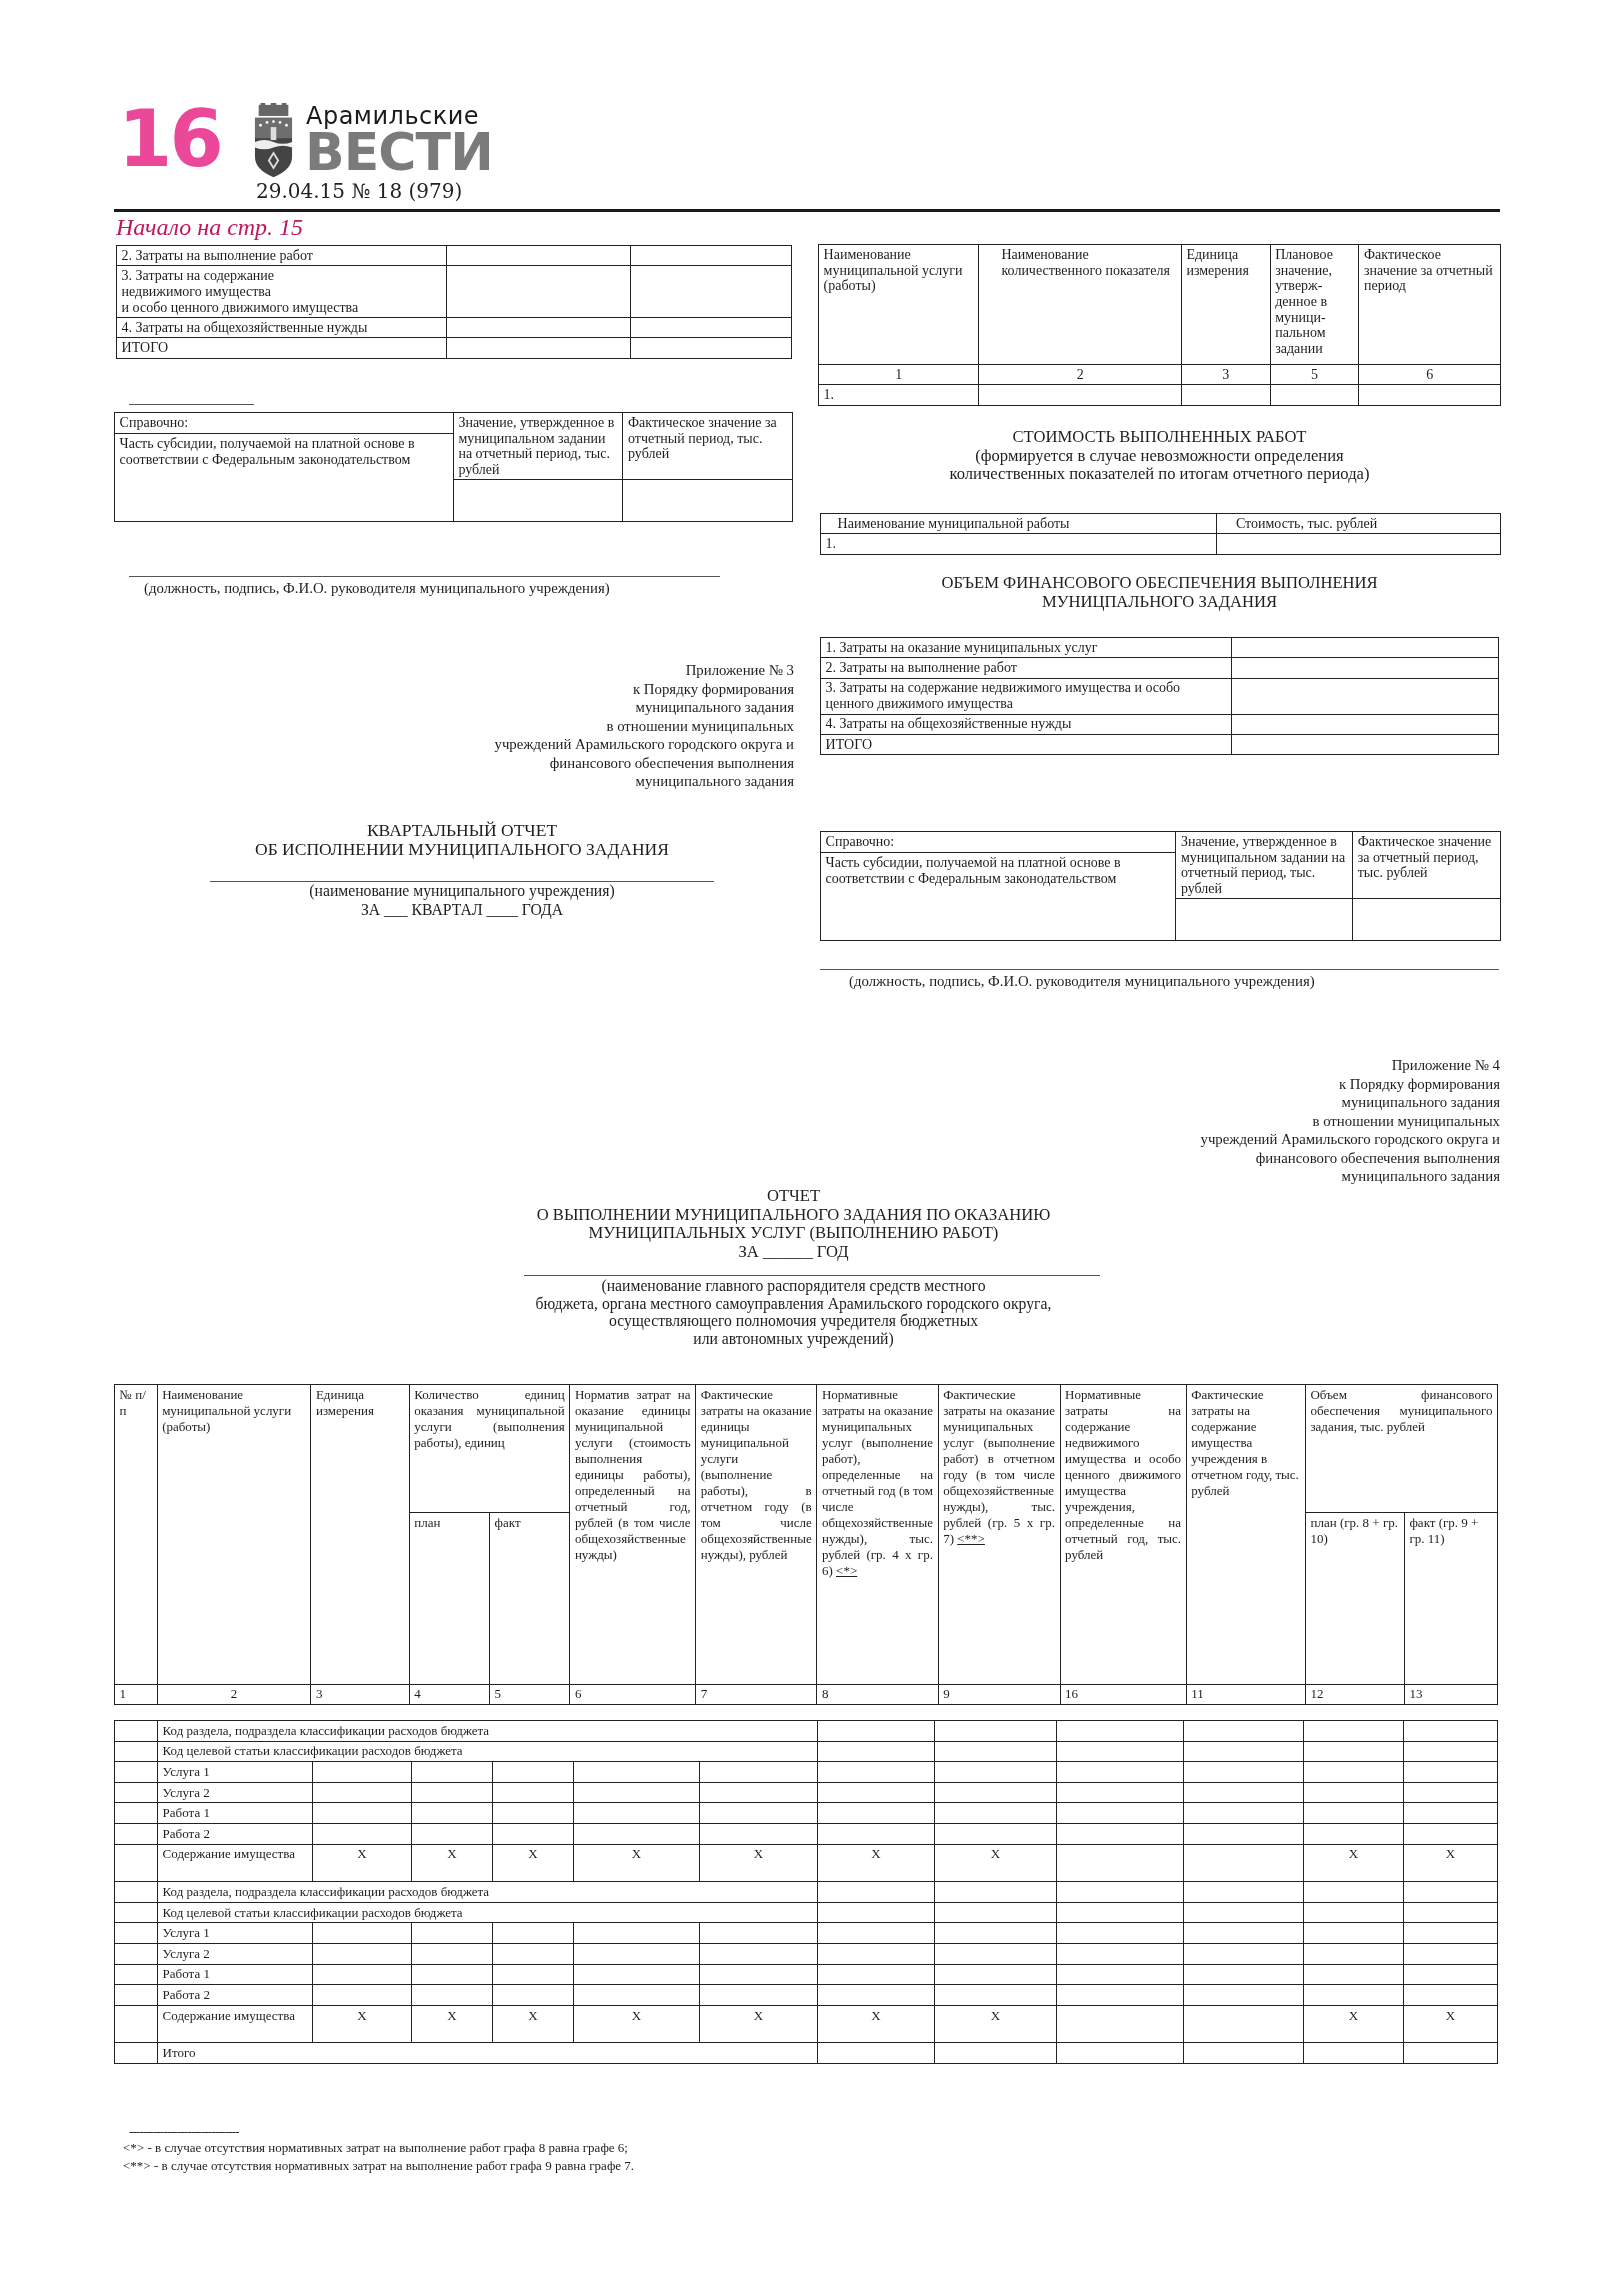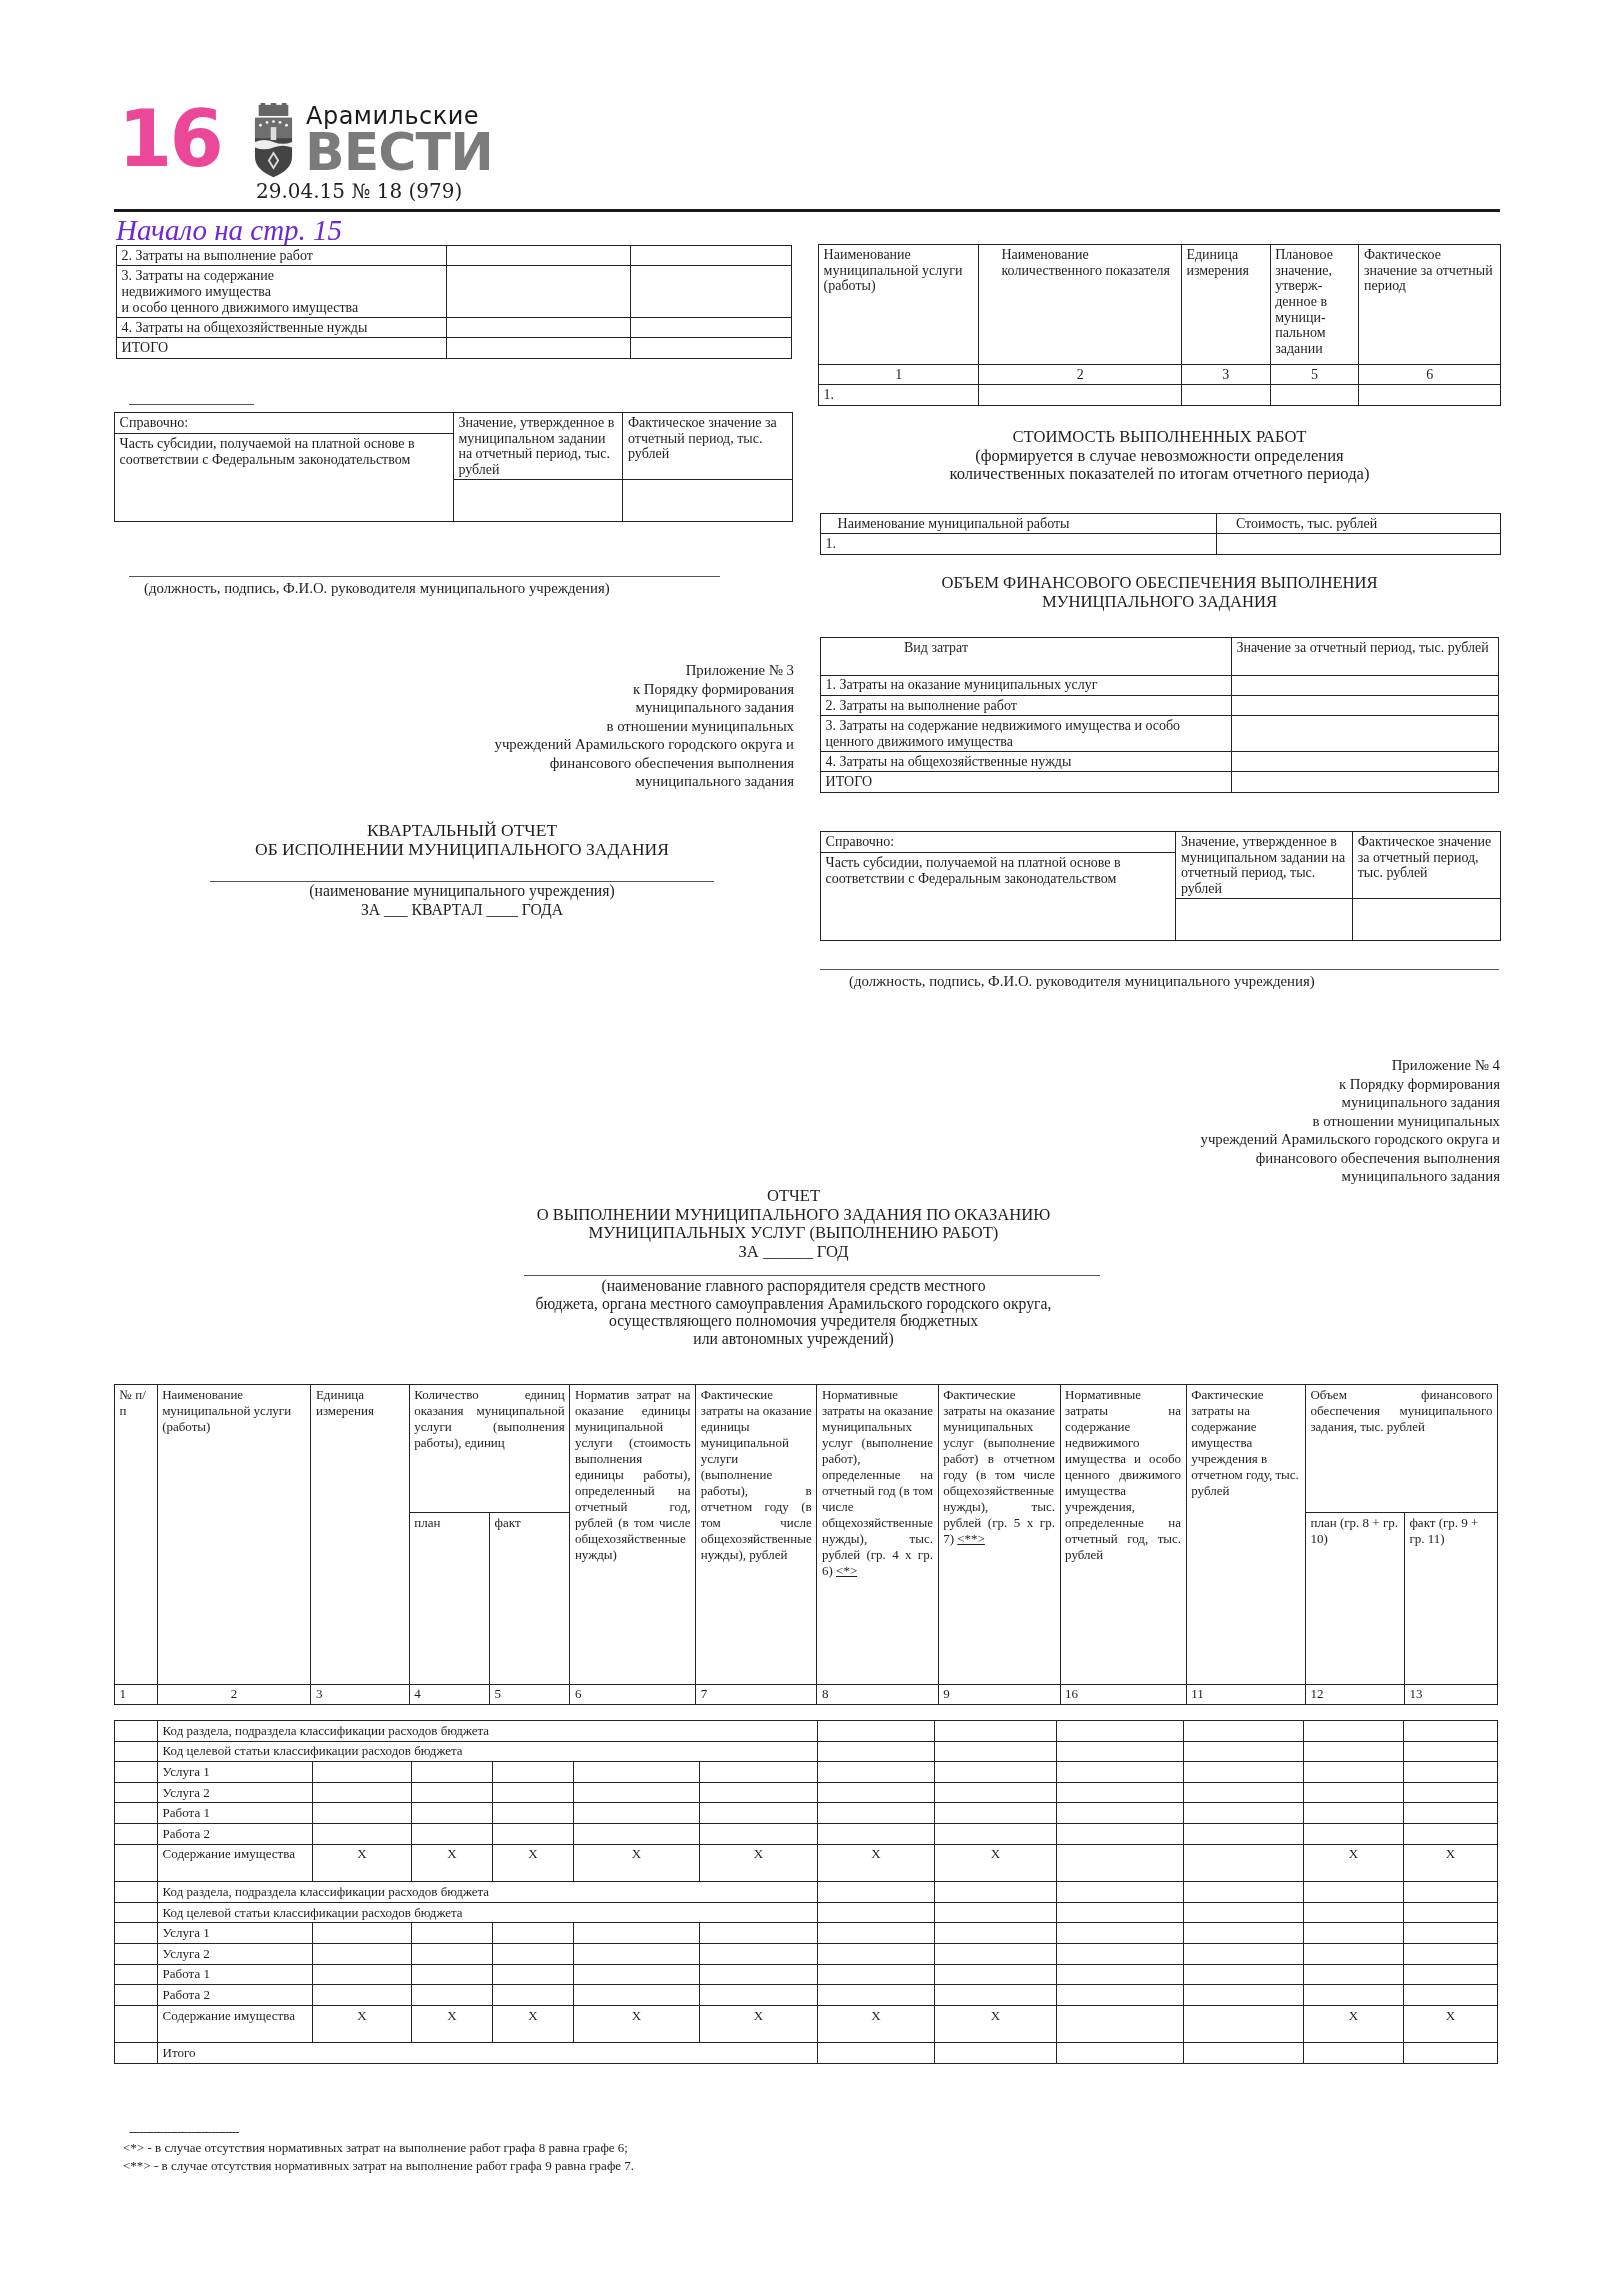--- a/index.html
+++ b/index.html
@@ -8,21 +8,21 @@
   .abs { position:absolute; }
   
   .page-num { left:118px; top:100px; font-family:"DejaVu Sans", sans-serif; font-weight:bold;
               font-size:78px; line-height:78px; letter-spacing:-2.8px; color:#ec4899; }
   .brand-top { left:306px; top:103px; font-family:"DejaVu Sans", sans-serif; font-size:24px;
                color:#1a1a1a; letter-spacing:0.5px; line-height:26px; }
   .brand-main { left:305px; top:126px; font-family:"DejaVu Sans", sans-serif; font-weight:bold;
                 font-size:52px; line-height:52px; color:#7b7b7b; letter-spacing:-0.9px; }
   .issue { left:256px; top:179px; font-size:20px; color:#222; font-family:"DejaVu Serif", serif; }
   .rule-top { left:114px; top:209px; width:1386px; height:2.8px; background:#1a1a1a; }
-  .continued { left:116px; top:214px; font-size:29px; font-style:italic; color:#6d28d9; }
+  .continued { left:116px; top:214px; font-size:24px; font-style:italic; color:#be185d; }
 
   table.f { position:absolute; border-collapse:collapse; font-size:14px; line-height:15.7px; }
   table.f td { border:1.8px solid #222; padding:1.8px 4.6px; vertical-align:top; }
   .c { text-align:center; }
   .j { text-align:justify; }
   .line { position:absolute; height:0.9px; background:#555; }
   .txt { position:absolute; font-size:14.8px; line-height:17.5px; }
   .center { text-align:center; }
   .right { text-align:right;margin-top:28px; }
   .u { text-decoration:underline; }
@@ -195,24 +195,20 @@
   <div>ОБЪЕМ ФИНАНСОВОГО ОБЕСПЕЧЕНИЯ ВЫПОЛНЕНИЯ</div>
   <div>МУНИЦПАЛЬНОГО ЗАДАНИЯ</div>
 </div>
 
 <table class="f" style="left:820px;top:637px;width:679px;">
   <colgroup>
       <col style="width:412px">
       <col style="width:268px">
     </colgroup>
   <tbody>
-      <tr>
-    <td style="padding-left:83px;height:33px">Вид затрат</td>
-    <td>Значение за отчетный период, тыс. рублей</td>
-  </tr>
   <tr>
         <td>1. Затраты на оказание муниципальных услуг</td>
         <td></td>
       </tr>
   <tr>
         <td>2. Затраты на выполнение работ</td>
         <td></td>
       </tr>
   <tr>
         <td>3. Затраты на содержание недвижимого имущества и особо ценного движимого имущества</td>

